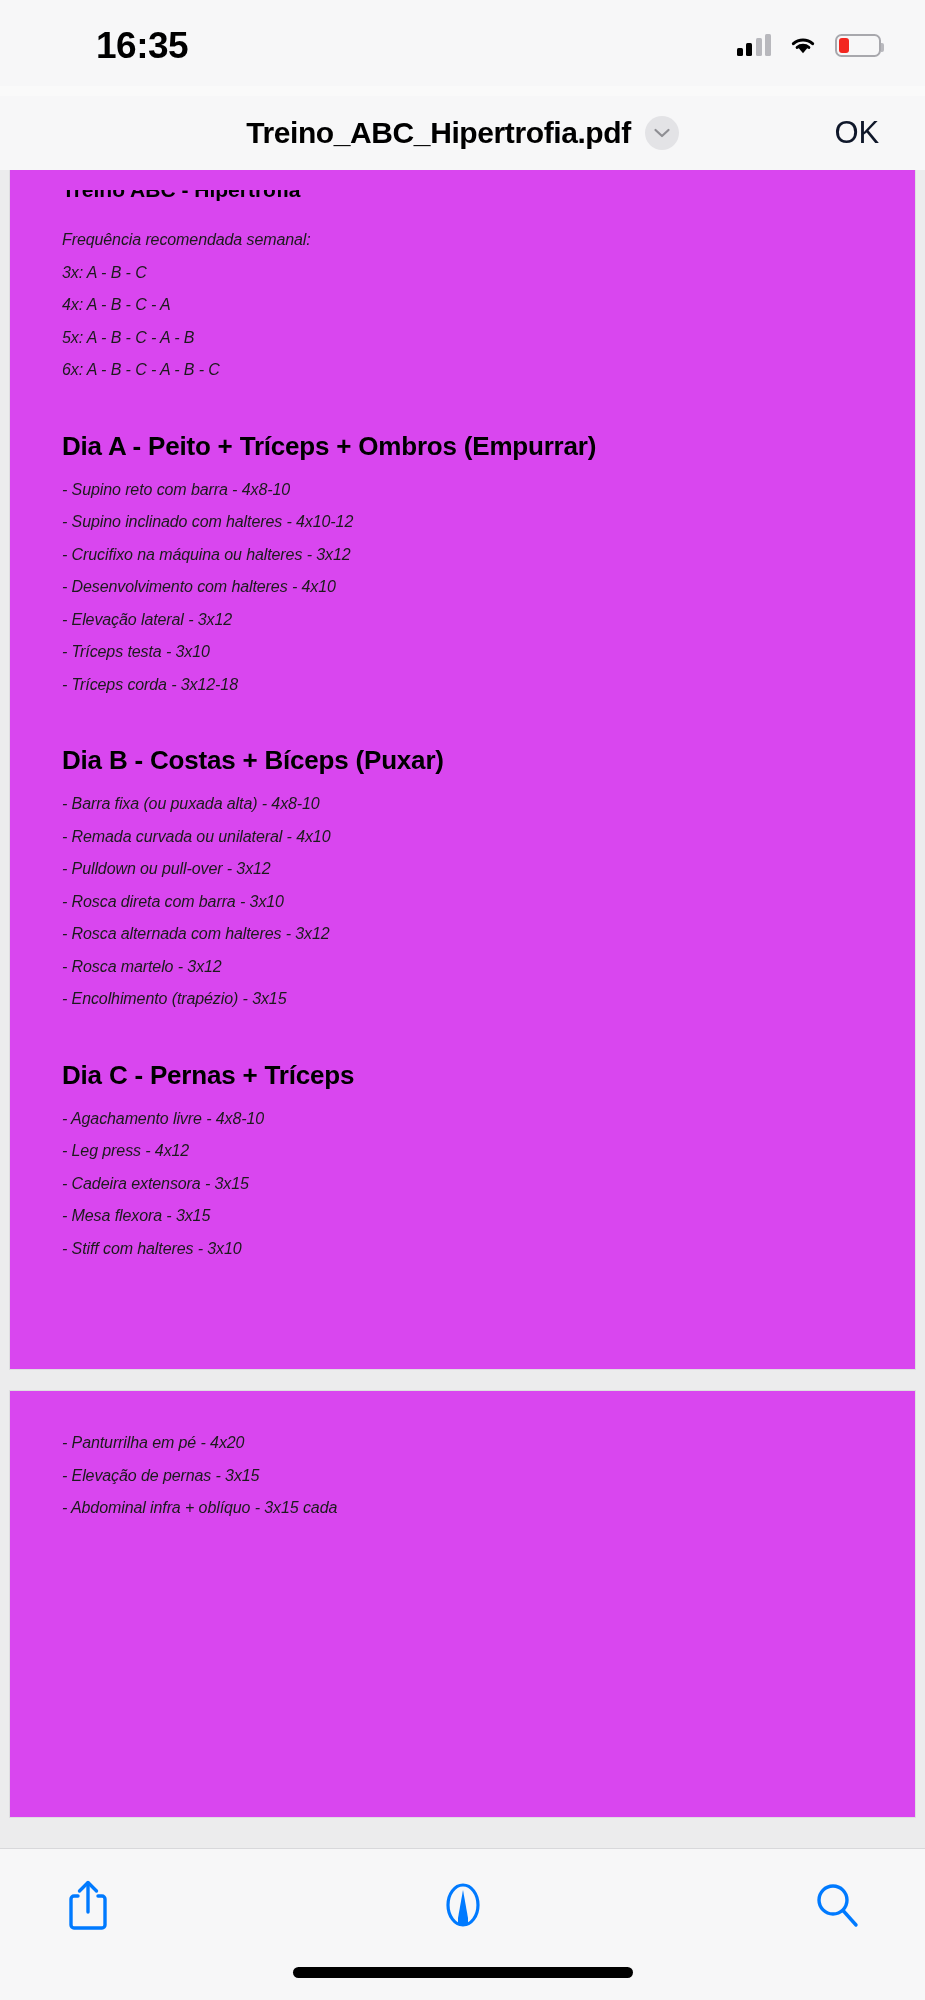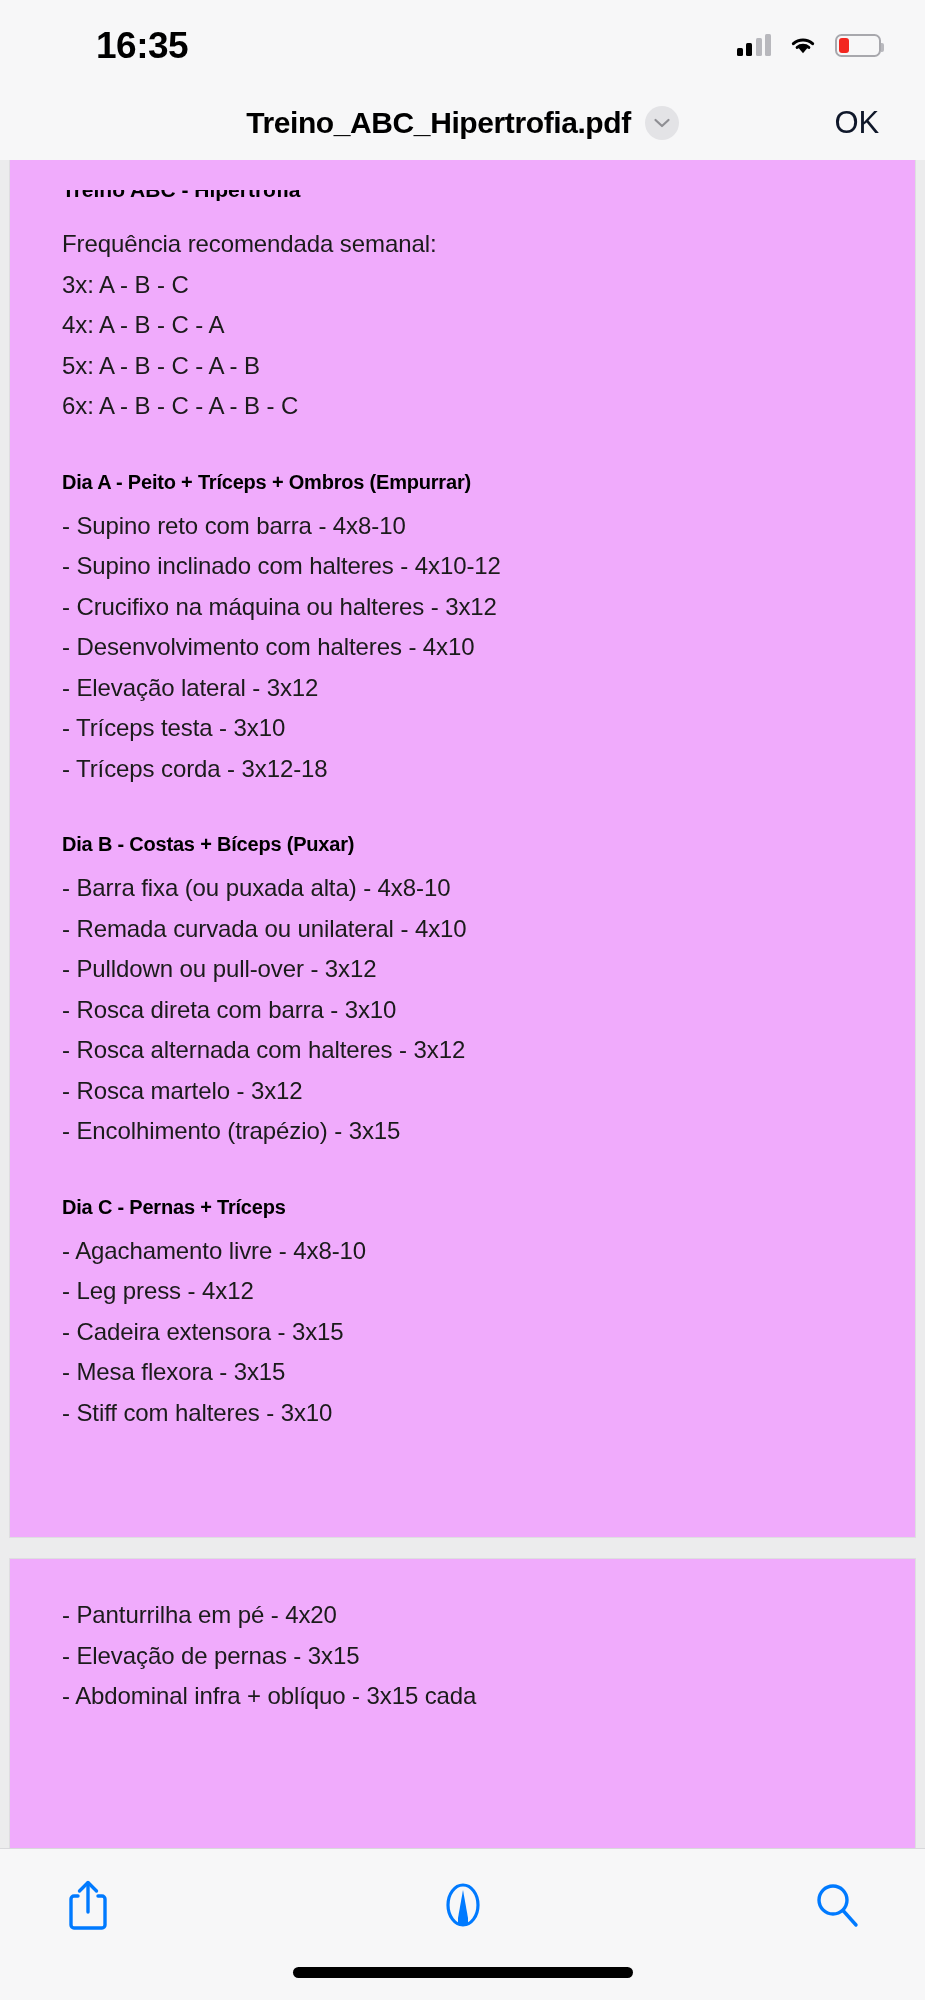--- a/index.html
+++ b/index.html
@@ -35,21 +35,21 @@
     border:2px solid #a8a8ad; border-radius:6.5px; padding:2px;
   }
   .battery::after{
     content:""; position:absolute; right:-5px; top:7px;
     width:3px; height:9px; background:#b9b9be; border-radius:0 2px 2px 0;
   }
   .battery .lvl{ height:100%; width:26%; background:#f3261f; border-radius:3px; }
 
   
   .navbar{
-    position:absolute; top:86px; left:0; width:925px; height:74px;
+    position:absolute; top:96px; left:0; width:925px; height:74px;
     background:#f7f7f8;
     display:flex; align-items:center; justify-content:center;
     z-index:20;
   }
   .nav-title-wrap{ display:flex; align-items:center; gap:14px; }
   .nav-title{
     font-size:30px; font-weight:600; color:#000; letter-spacing:-0.4px;
     white-space:nowrap;
   }
   .chev-btn{
@@ -60,32 +60,32 @@
     position:absolute; right:46px; top:50%; transform:translateY(-50%);
     font-size:31px; color:#0f172a; font-weight:500; letter-spacing:-0.2px;
   }
 
   
   .doc-area{
     position:absolute; top:160px; left:0; width:925px; height:1688px;
     background:#ececed; overflow:hidden;
   }
   .page{
-    background:#f0abfc; margin:0 10px;
+    background:#d946ef; margin:0 10px;
     box-shadow:0 0 0 1px #dedee0;
   }
   .page-one{ padding:30px 52px 24px 52px; }
   .page-two{ margin-top:22px; padding:44px 52px 24px 52px; min-height:340px; }
 
   .ptext{
-    font-size:24px; color:#1b1b1b; line-height:1.0;
-    letter-spacing:-0.1px; margin-bottom:16.5px; white-space:nowrap;
+    font-size:16px; color:#1b1b1b; line-height:1.0;
+    letter-spacing:-0.1px; margin-bottom:16.5px; white-space:nowrap;font-style:italic;
   }
   .phead{
-    font-size:20px; font-weight:700; color:#000; letter-spacing:-0.2px;
+    font-size:26px; font-weight:700; color:#000; letter-spacing:-0.2px;
     margin:0 0 20px 0; white-space:nowrap;
   }
   .sec-gap{ height:36px; }
   .item{ margin-bottom:16.5px; }
   .top-cut{
     height:12px; overflow:hidden; position:relative;
     margin-bottom:30px;
   }
   .top-cut span{
     position:absolute; left:0; bottom:0;

